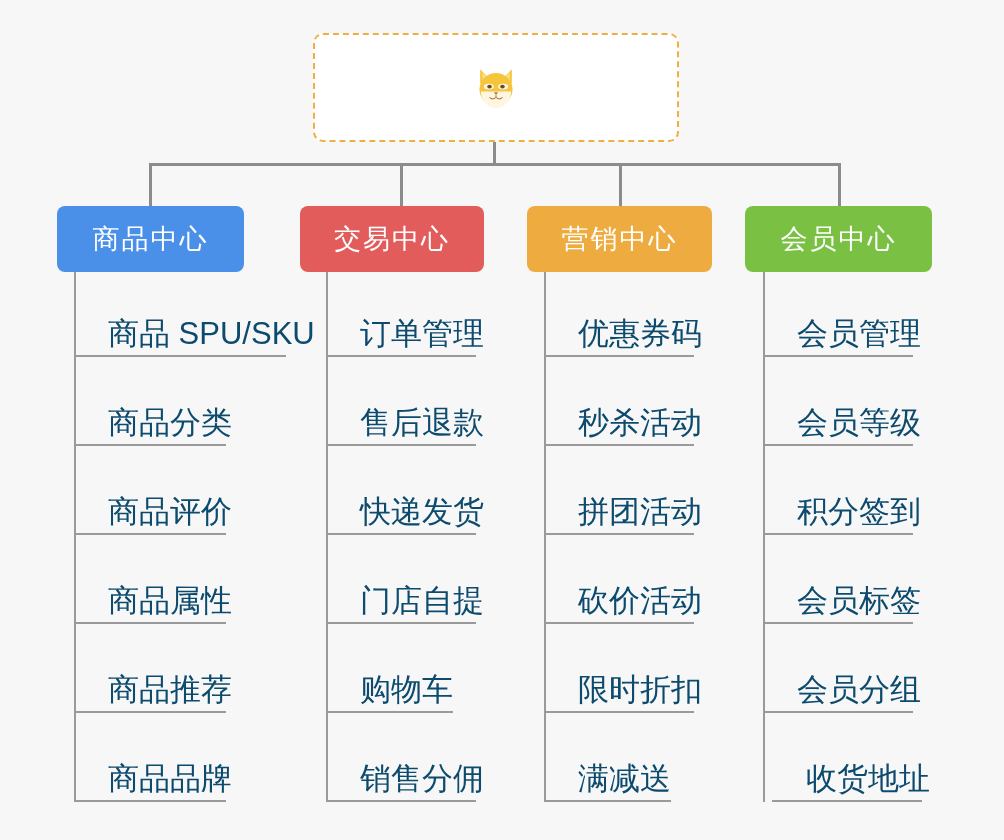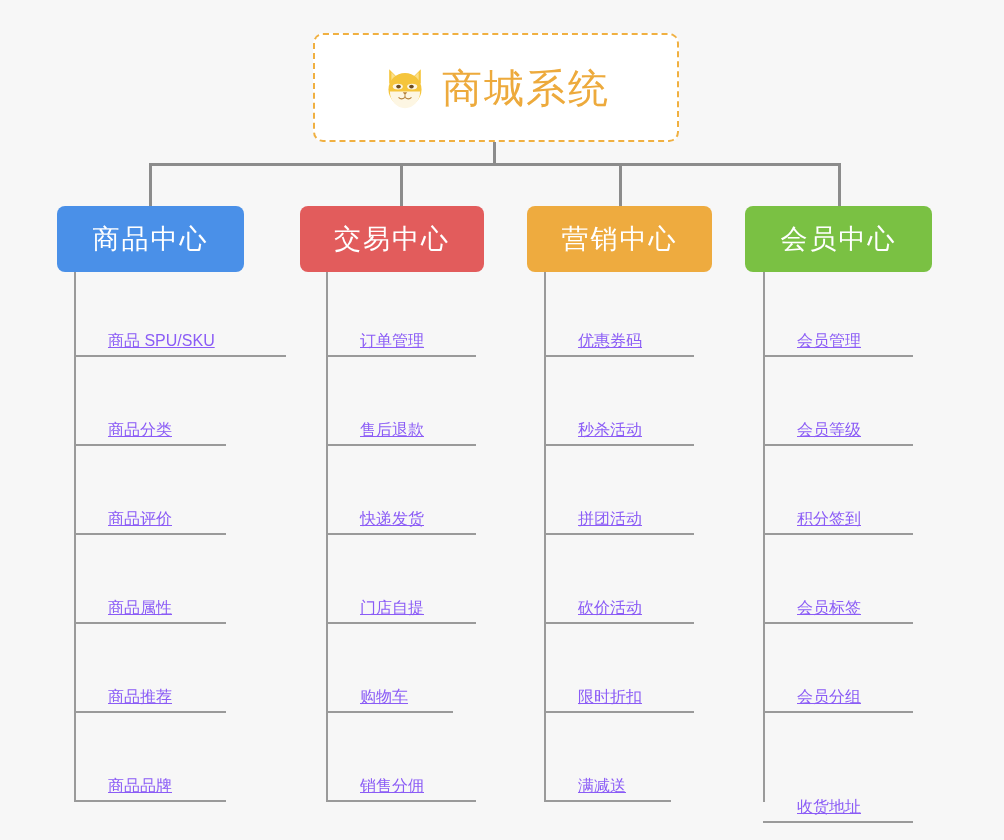--- a/index.html
+++ b/index.html
@@ -59,25 +59,24 @@
   }
   .item{
     position:absolute;
     height:89px;
     box-sizing:border-box;
   }
   .item-label{
     position:absolute;
     left:34px;
     bottom:8px;
-    font-size:16px;
-    color:#8b5cf6;
+    font-size:31px;
+    color:#0c4a6e;
     white-space:nowrap;
     line-height:1;
-    text-decoration:underline;
   }
   .item-rule{
     position:absolute;
     left:0;bottom:0;height:2px;
     background:#9a9a9a;
   }
 </style>
 </head>
 <body>
 
@@ -94,21 +93,20 @@
       <path d="M11 37 a21 23 0 0 0 42 0 Z" fill="#fdf6e3"></path>
       <ellipse cx="22" cy="30" rx="7" ry="4" fill="#fdf6e3"></ellipse>
       <ellipse cx="42" cy="30" rx="7" ry="4" fill="#fdf6e3"></ellipse>
       <ellipse cx="23" cy="30" rx="3.2" ry="2.6" fill="#6b4b1f"></ellipse>
       <ellipse cx="41" cy="30" rx="3.2" ry="2.6" fill="#6b4b1f"></ellipse>
       <path d="M29 38 h6 l-3 4 Z" fill="#b5813a"></path>
       <path d="M32 42 v3" stroke="#b5813a" stroke-width="1.6" fill="none"></path>
       <path d="M32 45 q-5 4 -9 0" stroke="#b5813a" stroke-width="1.6" fill="none"></path>
       <path d="M32 45 q5 4 9 0" stroke="#b5813a" stroke-width="1.6" fill="none"></path>
     </svg>
-    <span class="root-title">商城系统</span>
   </div>
 
   <div id="connectors">
       <div class="conn conn-v-root"></div>
       <div class="conn conn-h" style="left: 149px; width: 692px;"></div>
       <div class="conn conn-drop" style="left: 149px;"></div>
       <div class="conn conn-drop" style="left: 400px;"></div>
       <div class="conn conn-drop" style="left: 619px;"></div>
       <div class="conn conn-drop" style="left: 838px;"></div>
     </div>
@@ -222,20 +220,20 @@
           <div class="item-rule" style="width: 150px; background: rgb(154, 154, 154);"></div>
         </div>
         <div class="item" style="top: 263px; width: 150px;">
           <span class="item-label">会员标签</span>
           <div class="item-rule" style="width: 150px; background: rgb(154, 154, 154);"></div>
         </div>
         <div class="item" style="top: 352px; width: 150px;">
           <span class="item-label">会员分组</span>
           <div class="item-rule" style="width: 150px; background: rgb(154, 154, 154);"></div>
         </div>
-        <div class="item" style="top: 462px; width: 150px;">
+        <div class="item" style="top: 441px; width: 150px; margin-left: 9px;">
           <span class="item-label">收货地址</span>
           <div class="item-rule" style="width: 150px; background: rgb(154, 154, 154);"></div>
         </div>
       </div>
     </div>
 
 </div>
 
 </body></html>

